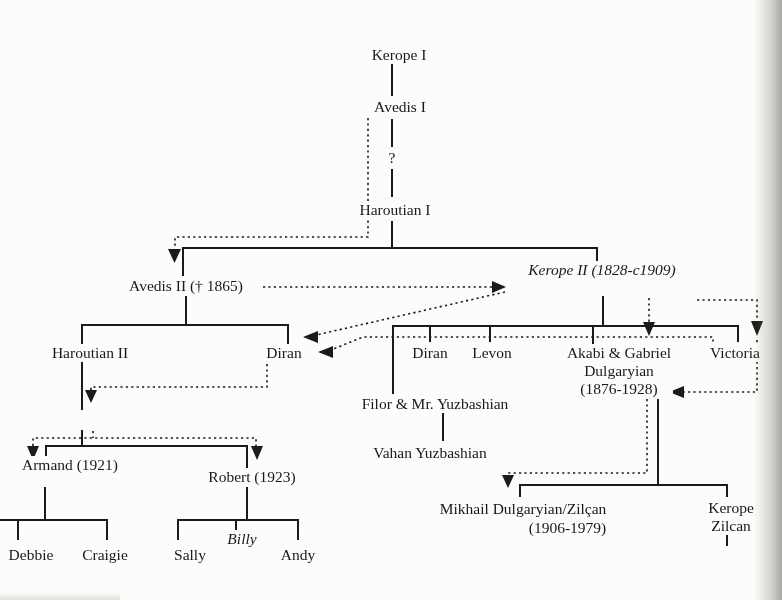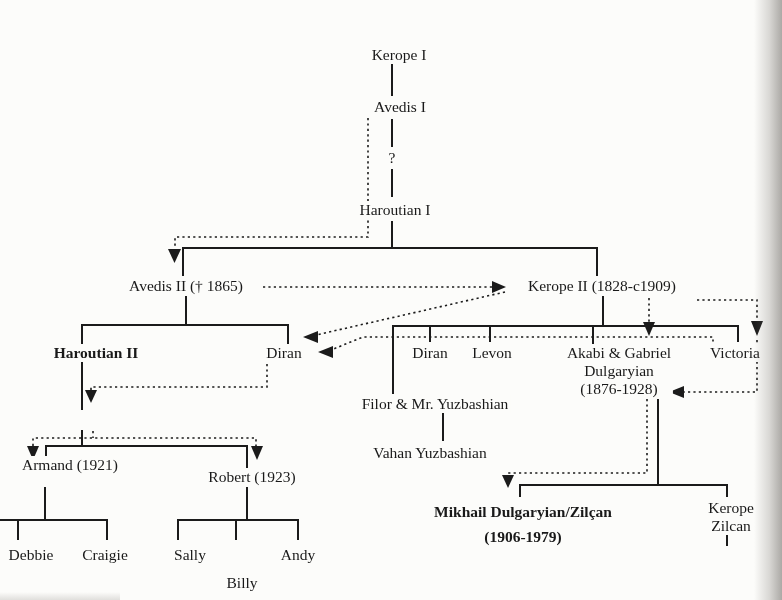--- a/index.html
+++ b/index.html
@@ -16,21 +16,21 @@
     position:absolute;
     transform:translateX(-50%);
     background:#fcfcfa;
     color:#191919;
     font-size:15.5px;
     line-height:18px;
     white-space:pre-line;
     text-align:center;
     padding:0 2px;
   }
-  .node.bold{font-weight:bold;line-height:25px;}
+  .node.bold{font-weight:normal;line-height:19px;text-align:right;}
   .scan-band{
     position:absolute;top:0;right:0;width:28px;height:600px;
     background:linear-gradient(to right, rgba(125,120,114,0) 0%, rgba(125,120,114,0.28) 55%, rgba(105,101,96,0.55) 100%);
     pointer-events:none;
   }
   .scan-corner{
     position:absolute;left:0;bottom:0;width:120px;height:8px;
     background:linear-gradient(to top, rgba(140,136,130,0.25), rgba(140,136,130,0));
     pointer-events:none;
   }
@@ -99,37 +99,37 @@
 
     <path class="dotted" d="M647,399 V473 H508 V475"></path>
     <polygon class="head" points="502,475 514,475 508,488"></polygon>
   </svg>
 
   <div class="node" style="left:399px;top:46px;">Kerope I</div>
   <div class="node" style="left:400px;top:98px;">Avedis I</div>
   <div class="node" style="left:392px;top:149px;">?</div>
   <div class="node" style="left:395px;top:201px;">Haroutian I</div>
   <div class="node" style="left:186px;top:277px;">Avedis II († 1865)</div>
-  <div class="node" style="left:602px;top:277px;">Kerope II (1828-c1909)</div>
-  <div class="node" style="left:96px;top:344px;font-weight:bold;">Haroutian II</div>
+  <div class="node" style="left:602px;top:261px;font-style:italic;">Kerope II (1828-c1909)</div>
+  <div class="node" style="left:90px;top:344px;">Haroutian II</div>
   <div class="node" style="left:284px;top:344px;">Diran</div>
   <div class="node" style="left:430px;top:344px;">Diran</div>
   <div class="node" style="left:492px;top:344px;">Levon</div>
   <div class="node" style="left:619px;top:344px;">Akabi &amp; Gabriel
 Dulgaryian
 (1876-1928)</div>
   <div class="node" style="left:735px;top:344px;">Victoria</div>
   <div class="node" style="left:435px;top:395px;">Filor &amp; Mr. Yuzbashian</div>
   <div class="node" style="left:430px;top:444px;">Vahan Yuzbashian</div>
   <div class="node" style="left:54px;top:456px;margin-left:16px;">Armand (1921)</div>
   <div class="node" style="left:252px;top:468px;">Robert (1923)</div>
   <div class="node" style="left:31px;top:546px;">Debbie</div>
   <div class="node" style="left:105px;top:546px;">Craigie</div>
   <div class="node" style="left:190px;top:546px;">Sally</div>
-  <div class="node" style="left:242px;top:574px;">Billy</div>
+  <div class="node" style="left:242px;top:530px;font-style:italic;">Billy</div>
   <div class="node" style="left:298px;top:546px;">Andy</div>
   <div class="node bold" style="left:523px;top:499px;">Mikhail Dulgaryian/Zilçan
 (1906-1979)</div>
   <div class="node" style="left:731px;top:499px;">Kerope Zilcan</div>
 
   <div class="scan-band"></div>
   <div class="scan-corner"></div>
 </div>
 
 </body></html>

